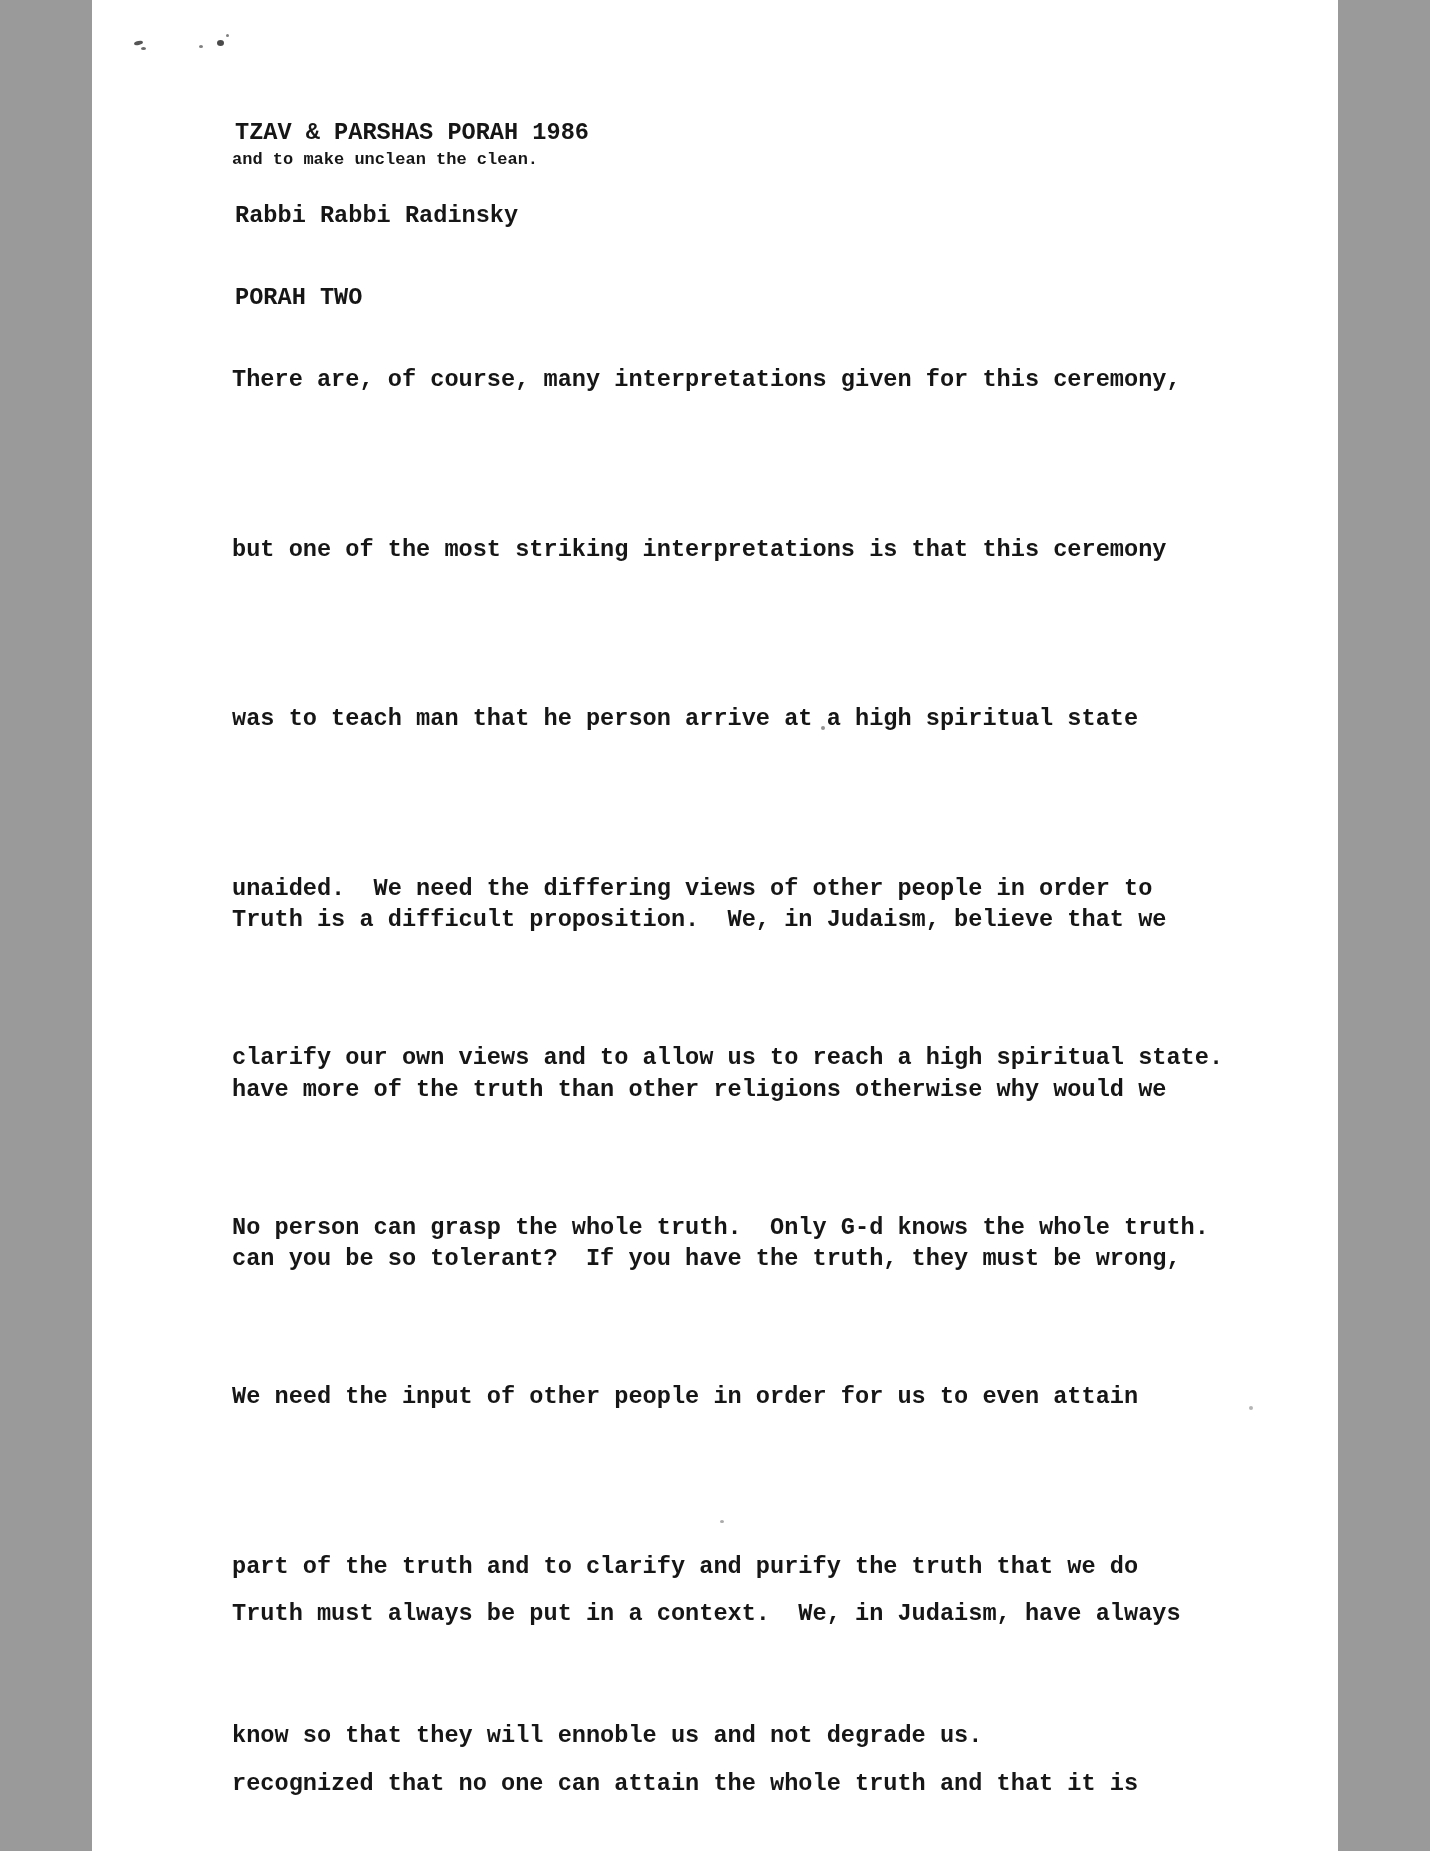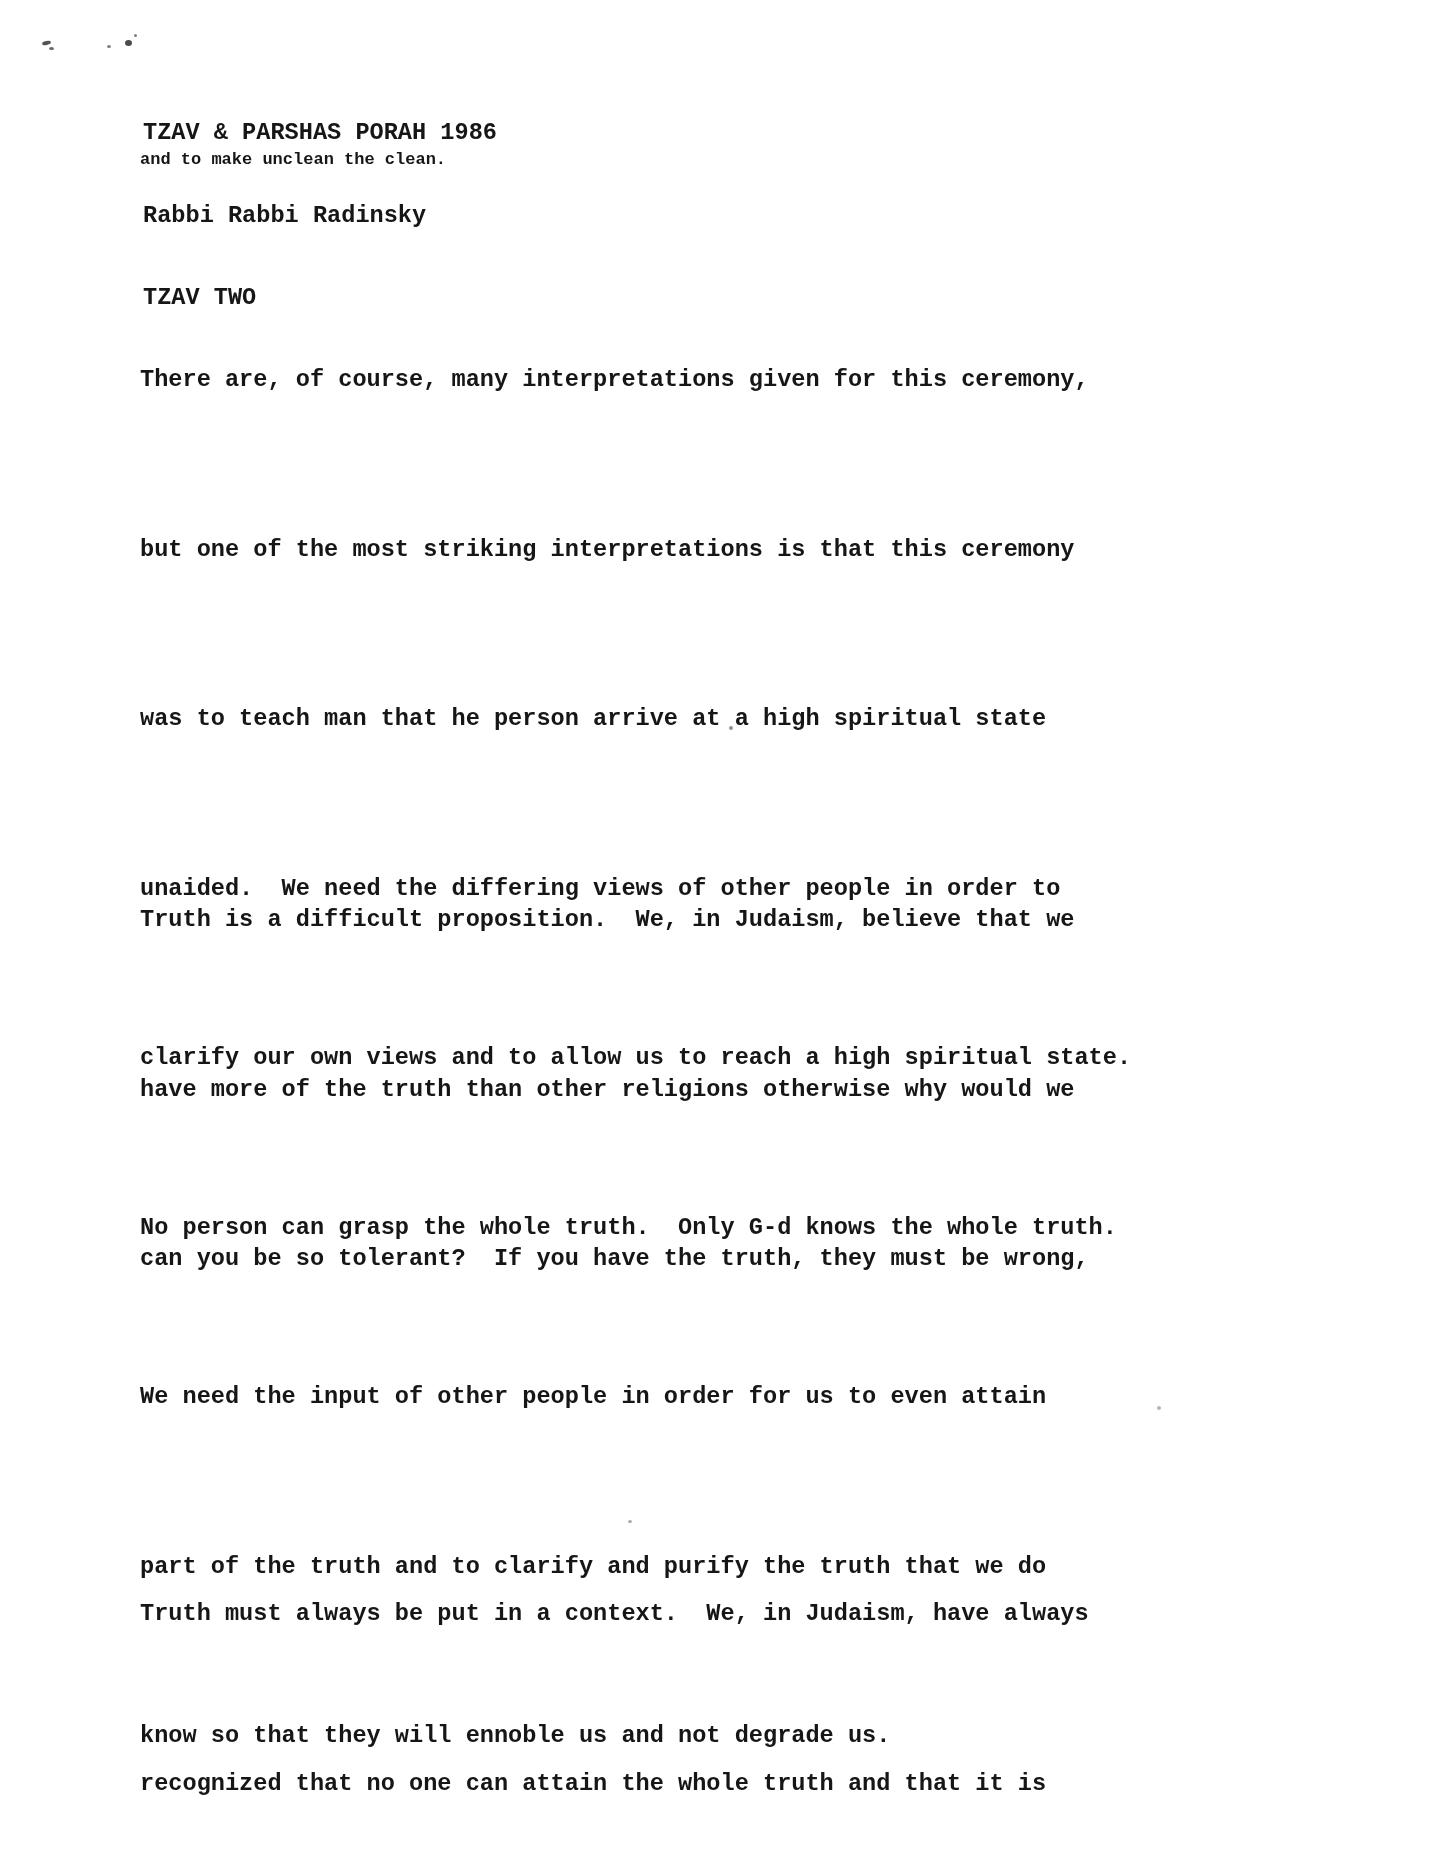--- a/index.html
+++ b/index.html
@@ -3,21 +3,21 @@
 <meta charset="utf-8">
 <title>Document</title>
 <style>
   html, body {
     margin: 0;
     padding: 0;
     background: #9a9a9a;
   }
   .page {
     position: relative;
-    width: 1430px;
+    width: 1246px;
     height: 1851px;
     margin: 0 auto;
     background: #ffffff;
     overflow: hidden;
     font-family: "Liberation Mono", "DejaVu Sans Mono", monospace;
     font-weight: 700;
     color: #161616;
   }
   
   .doc-header {
@@ -75,21 +75,21 @@
   <div class="speck s3"></div>
   <div class="speck s4"></div>
   <div class="speck s5"></div>
   <div class="speck s6"></div>
   <div class="speck s7"></div>
   <div class="speck s8"></div>
 
   <div class="doc-header">
     <div class="tline">TZAV &amp; PARSHAS PORAH 1986</div>
     <div class="tline">Rabbi Rabbi Radinsky</div>
-    <div class="tline">TZAV TWO</div>
+    <div class="tline">PORAH TWO</div>
   </div>
 
   <div class="intro-line">and to make unclean the clean.</div>
 
   <div class="para para-1">
     <div class="tline">There are, of course, many interpretations given for this ceremony,</div>
     <div class="tline">but one of the most striking interpretations is that this ceremony</div>
     <div class="tline">was to teach man that he person arrive at a high spiritual state</div>
     <div class="tline">unaided.  We need the differing views of other people in order to</div>
     <div class="tline">clarify our own views and to allow us to reach a high spiritual state.</div>

